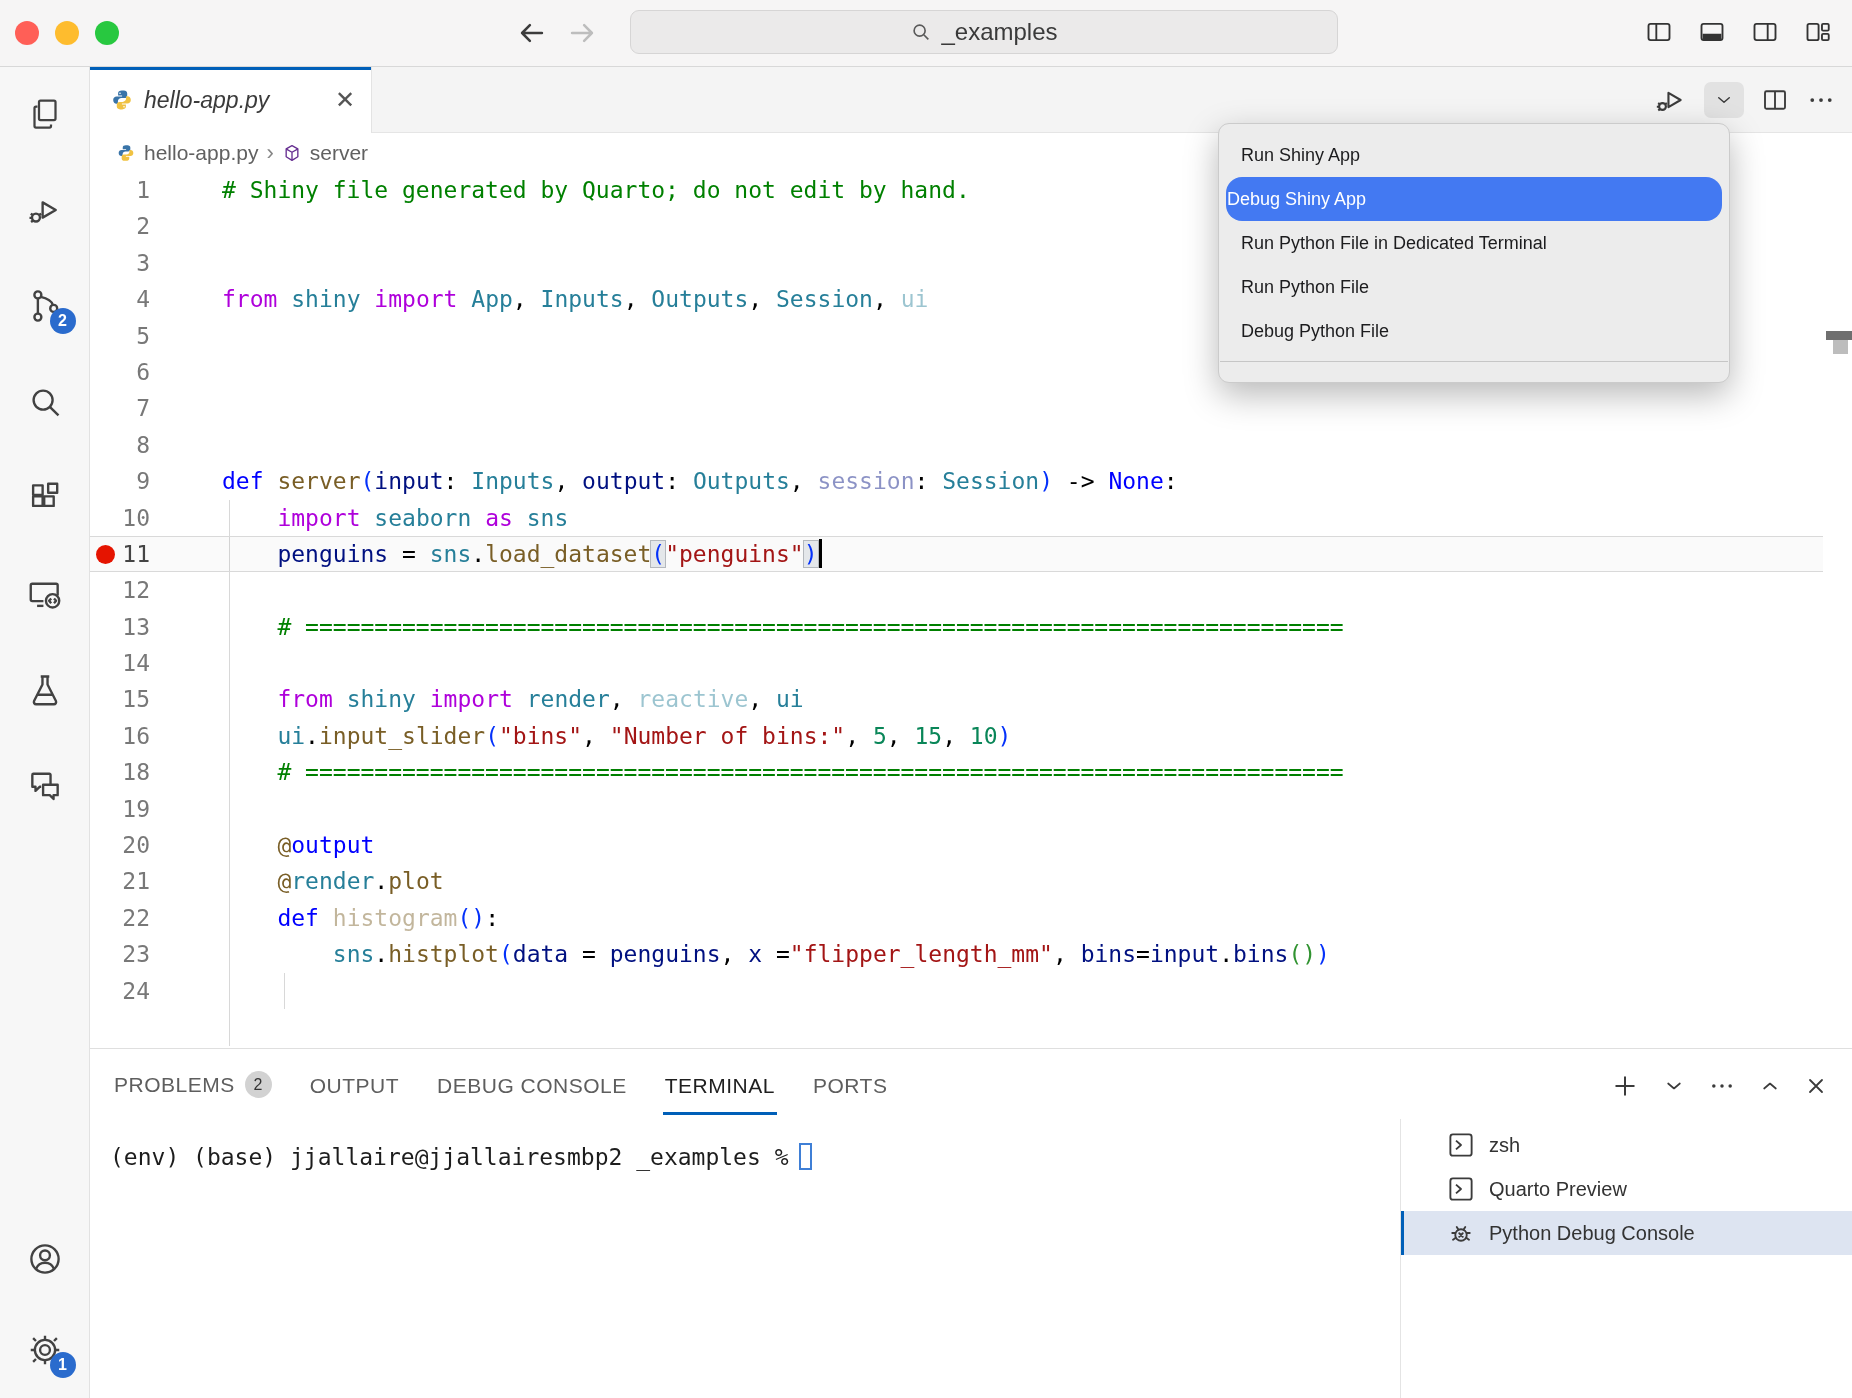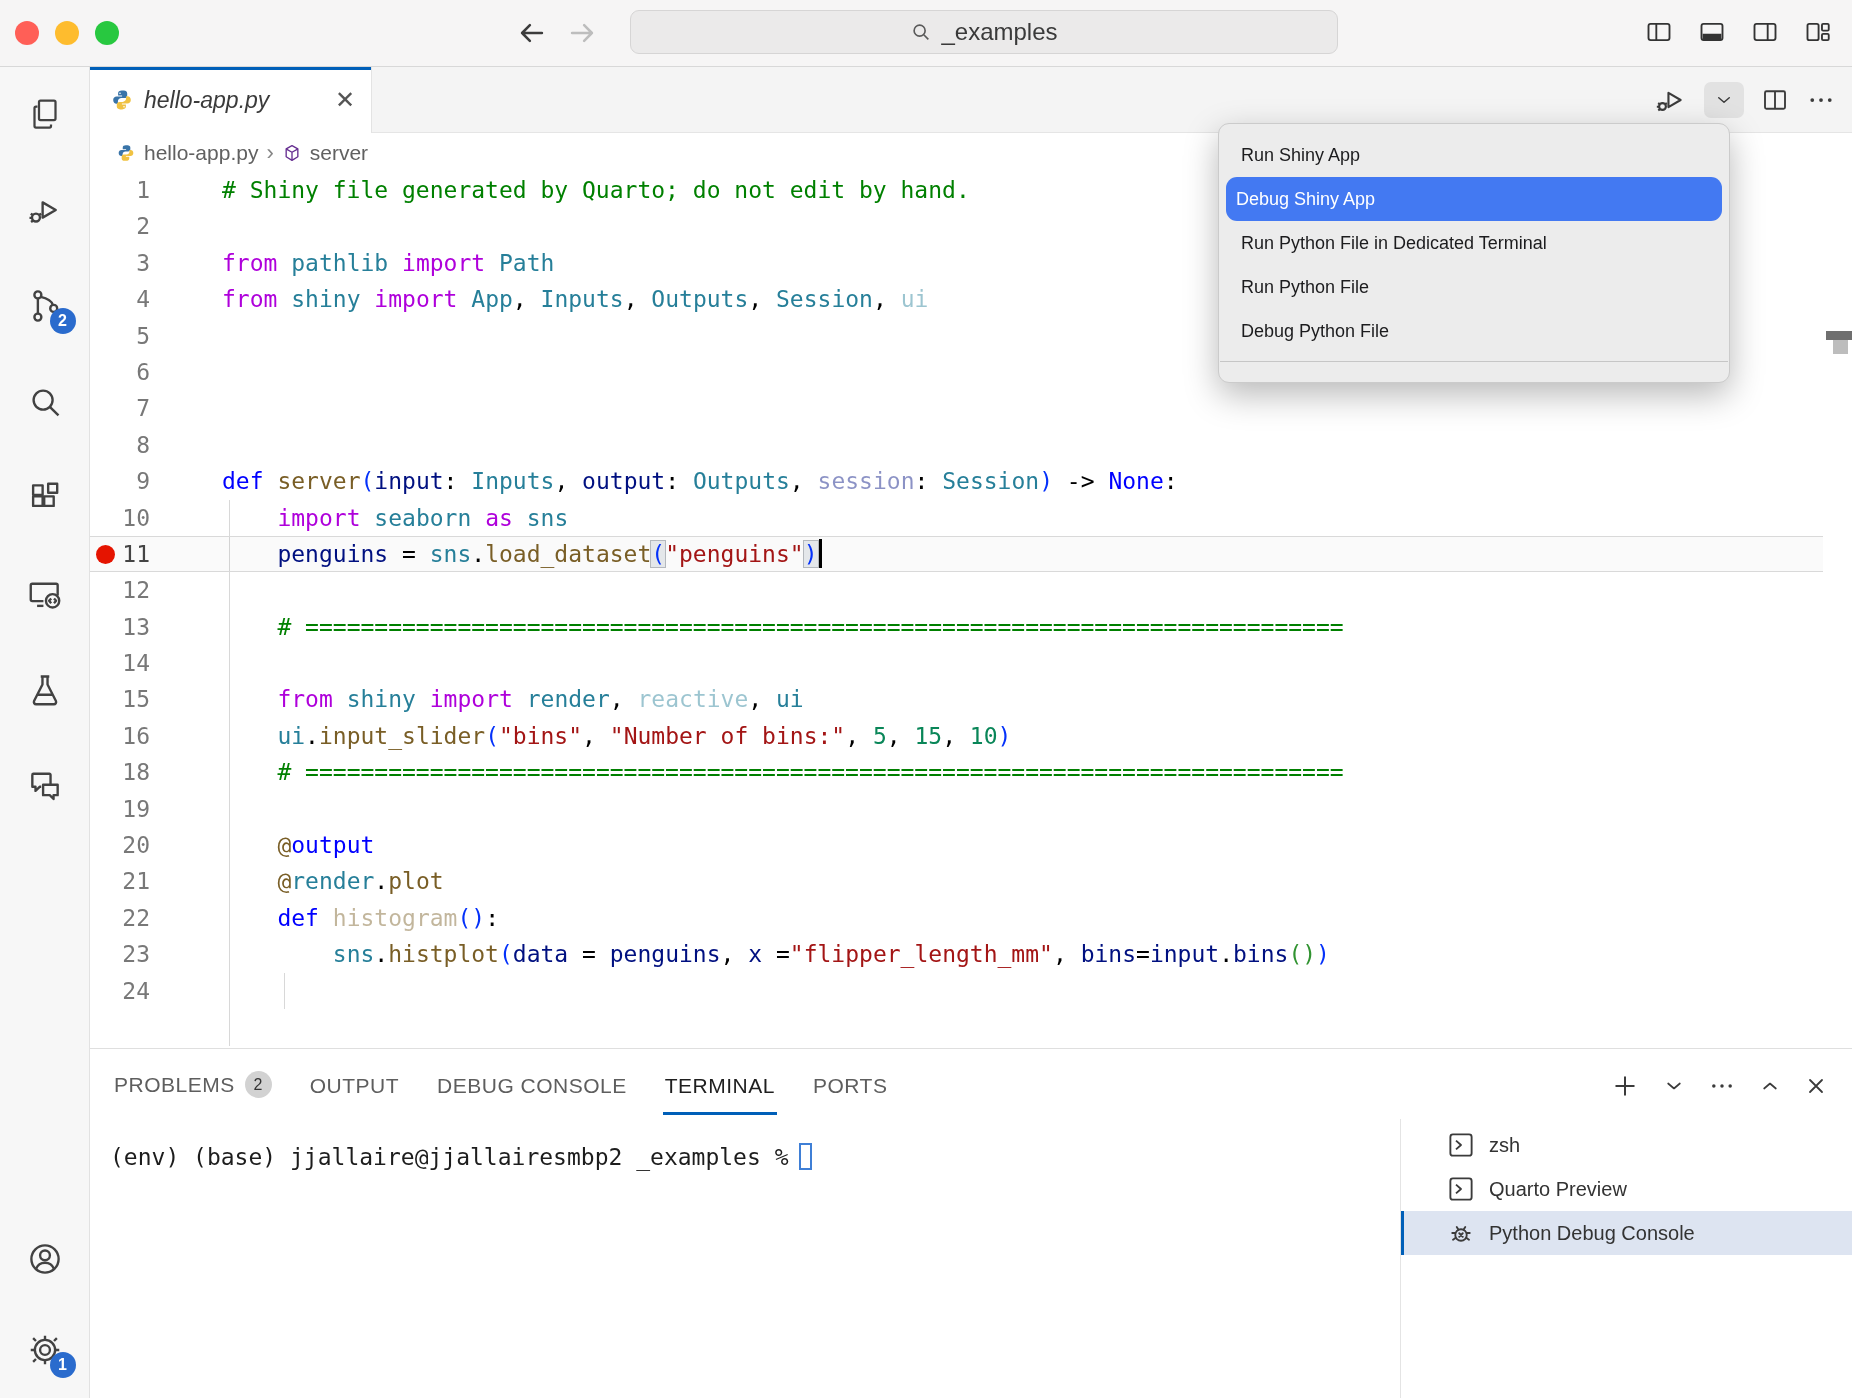--- a/index.html
+++ b/index.html
@@ -76,21 +76,21 @@
   .caret{display:inline-block;width:3px;height:29px;background:#000;vertical-align:-6px;margin-left:1px;}
   .ovm1{position:absolute;left:1826px;top:331px;width:26px;height:9px;background:#6f6f6f;}
   .ovm2{position:absolute;left:1833px;top:340px;width:15px;height:14px;background:#bdbdbd;}
 
   
   .runmenu { position:absolute; left:1218px; top:123px; width:512px; background:#ececec;
              border:1px solid #cbcbcb; border-radius:11px; padding:9px 0 12px;
              box-shadow:0 12px 34px rgba(0,0,0,.28); z-index:50; }
   .rm-item { height:44px; display:flex; align-items:center; padding-left:22px;
              font-size:18px; color:#1c1c1e; }
-  .rm-item.sel { margin:0 7px; padding-left:10px; border-radius:11px; background:#4379f2; color:#fff; }
+  .rm-item.sel { margin:0 7px; padding-left:1px; border-radius:16px; background:#4379f2; color:#fff; }
   .rm-sep { height:1px; background:#c6c6c6; margin:8px 1px; }
 
   
   .panel { position:absolute; left:90px; top:1048px; right:0; bottom:0; background:#fff;
            border-top:1px solid #dfdfdf; }
   .ptabs { display:flex; gap:34px; padding-left:22px; align-items:flex-end; height:66px; }
   .ptab { font-size:21px; letter-spacing:.5px; color:#5e5e5e; padding:0 2px 14px;
           border-bottom:3px solid transparent; display:flex; align-items:center; gap:10px; }
   .ptab.active { color:#1f1f1f; border-bottom-color:#005fb8; }
   .pbadge { min-width:27px; height:27px; border-radius:14px; background:#d2d2d2; color:#333;
@@ -288,21 +288,20 @@
 <div class="code-row">
       <div class="ln">1</div>
       <div class="code"><span class="t-c"># Shiny file generated by Quarto; do not edit by hand.</span></div>
     </div>
     <div class="code-row">
       <div class="ln">2</div>
       <div class="code"></div>
     </div>
     <div class="code-row">
       <div class="ln">3</div>
-      <div class="code"><span class="t-k">from</span><span class="t-p"> </span><span class="t-t">pathlib</span><span class="t-p"> </span><span class="t-k">import</span><span class="t-p"> </span><span class="t-t">Path</span></div>
     </div>
     <div class="code-row">
       <div class="ln">4</div>
       <div class="code"><span class="t-k">from</span><span class="t-p"> </span><span class="t-t">shiny</span><span class="t-p"> </span><span class="t-k">import</span><span class="t-p"> </span><span class="t-t">App</span><span class="t-p">, </span><span class="t-t">Inputs</span><span class="t-p">, </span><span class="t-t">Outputs</span><span class="t-p">, </span><span class="t-t">Session</span><span class="t-p">, </span><span class="t-t dim">ui</span></div>
     </div>
     <div class="code-row">
       <div class="ln">5</div>
       <div class="code"></div>
     </div>
     <div class="code-row">

